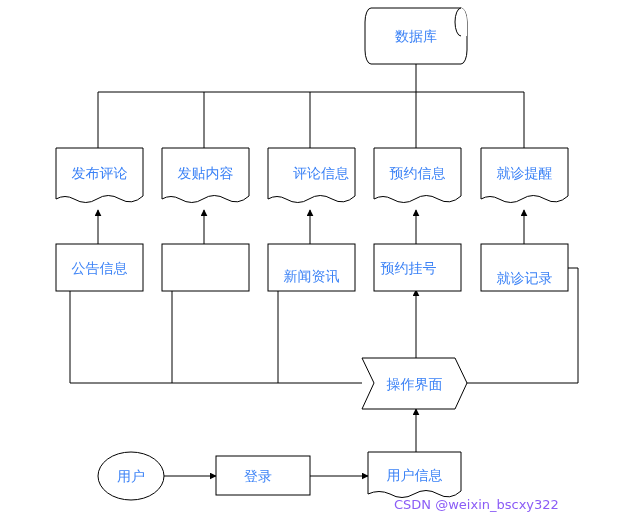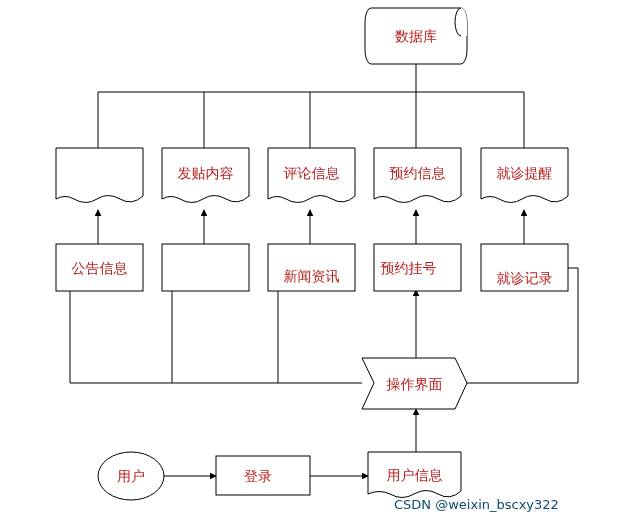--- a/index.html
+++ b/index.html
@@ -20,29 +20,29 @@
     left: 0;
     top: 0;
     width: 624px;
     height: 524px;
   }
   .node-label {
     position: absolute;
     display: flex;
     align-items: center;
     justify-content: center;
-    color: #b91c1c;
+    color: #3b82f6;
     font-size: 14px;
     line-height: 1;
     white-space: nowrap;
     pointer-events: none;
   }
   .watermark {
     position: absolute;
-    color: #0c4a6e;
+    color: #8b5cf6;
     font-size: 13px;
     font-family: "DejaVu Sans", "Liberation Sans", sans-serif;
     white-space: nowrap;
   }
 </style>
 </head>
 <body>
 
 <div id="canvas">
 
@@ -122,22 +122,23 @@
 
     <rect x="216" y="456" width="94" height="39" fill="#ffffff" stroke="#000000" stroke-width="1"></rect>
 
     <g>
       <path d="M 368 452 L 461 452 L 461 491 Q 450 501 438 494 Q 426 487 414 494 Q 402 501 390 494 Q 379 489 368 494 Z" fill="#ffffff" stroke="#000000" stroke-width="1"></path>
     </g>
   </svg>
 
   <div class="node-label" style="left:365px; top:22px; width:102px; height:28px;">数据库</div>
 
+  <div class="node-label" style="left:56px; top:155px; width:87px; height:36px;">发布评论</div>
   <div class="node-label" style="left:162px; top:155px; width:87px; height:36px;">发贴内容</div>
-  <div class="node-label" style="left:268px; top:155px; width:87px; height:36px;">评论信息</div>
+  <div class="node-label" style="left:268px; top:155px; width:106px; height:36px;">评论信息</div>
   <div class="node-label" style="left:374px; top:155px; width:87px; height:36px;">预约信息</div>
   <div class="node-label" style="left:481px; top:155px; width:87px; height:36px;">就诊提醒</div>
 
   <div class="node-label" style="left:56px; top:244px; width:87px; height:47px;">公告信息</div>
   <div class="node-label" style="left:268px; top:244px; width:87px; height:63px;">新闻资讯</div>
   <div class="node-label" style="left:374px; top:244px; width:69px; height:47px;">预约挂号</div>
   <div class="node-label" style="left:481px; top:254px; width:87px; height:47px;text-align:right;">就诊记录</div>
 
   <div class="node-label" style="left:362px; top:358px; width:105px; height:51px;">操作界面</div>
 

